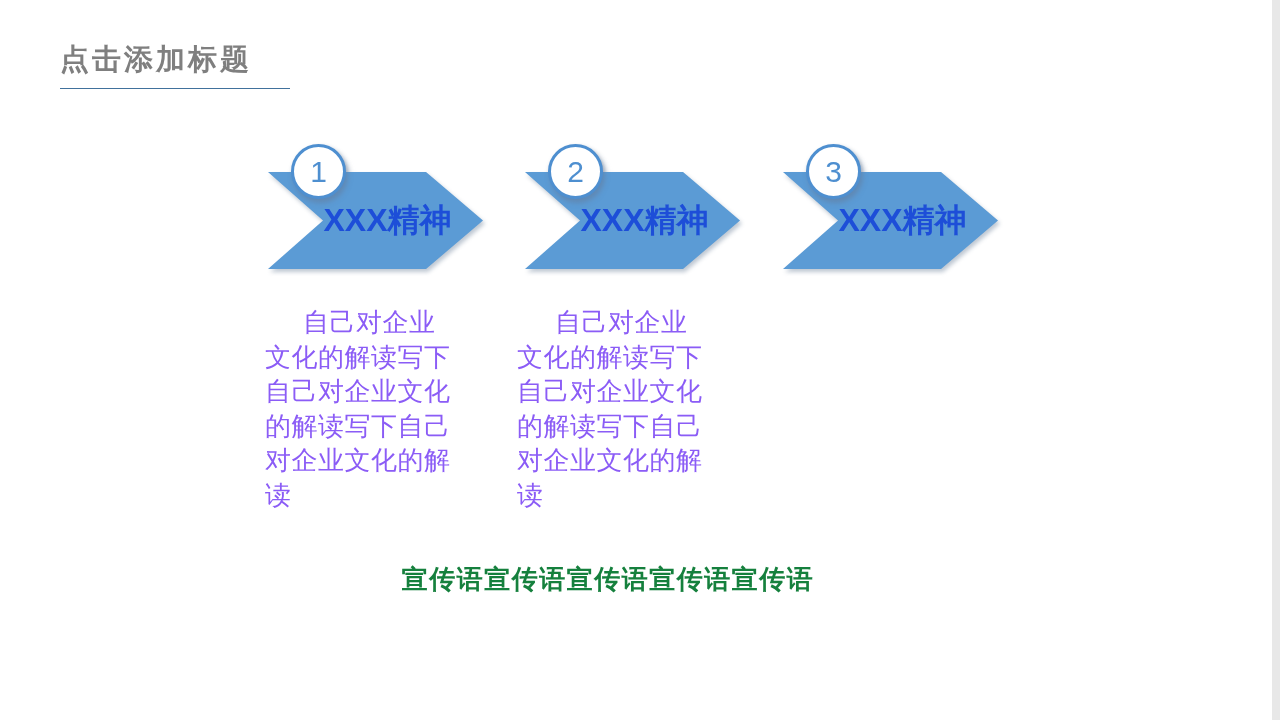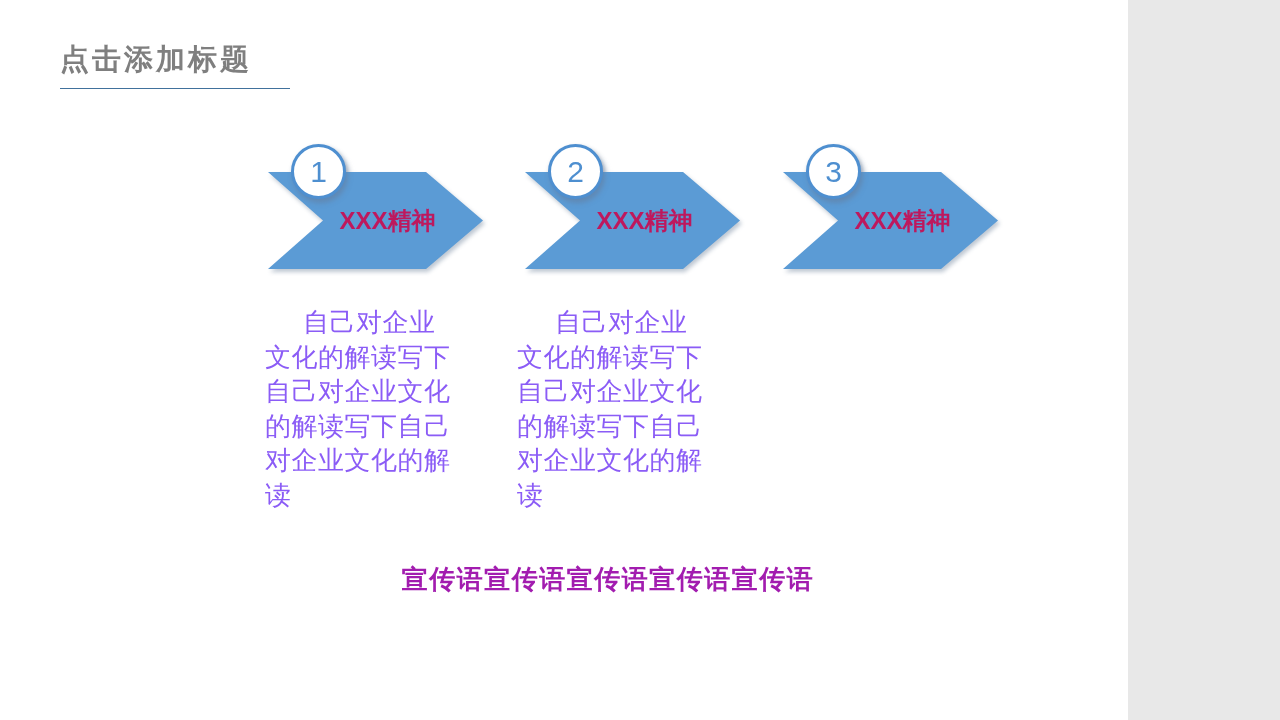--- a/index.html
+++ b/index.html
@@ -1,19 +1,19 @@
 <!DOCTYPE html>
 <html><head>
 <meta charset="utf-8">
 <style>
   * { margin: 0; padding: 0; box-sizing: border-box; }
   html, body { background: #e8e8e8; }
   .slide {
     position: relative;
-    width: 1128px;
+    width: 1272px;
     height: 720px;
     background: #ffffff;
     overflow: hidden;
     font-family: "Liberation Sans", "DejaVu Sans", sans-serif;
   }
   .slide-title {
     position: absolute;
     left: 60px;
     top: 40px;
     font-size: 29px;
@@ -50,23 +50,23 @@
   }
   .arrow-label {
     position: absolute;
     left: 52px;
     right: 28px;
     top: 0;
     height: 100%;
     display: flex;
     align-items: center;
     justify-content: center;
-    color: #be185d;
+    color: #1d4ed8;
     font-weight: bold;
-    font-size: 24px;
+    font-size: 32px;
     white-space: nowrap;
   }
   .step-badge {
     position: absolute;
     left: 23px;
     top: -28px;
     width: 55px;
     height: 55px;
     background: #ffffff;
     border: 3px solid #4e8fd0;
@@ -91,21 +91,21 @@
   .step-body.b2 { left: 517px; width: 192px; text-indent: 38px; }
   .step-body.b3 { left: 775px; width: 194px; }
   .slogan {
     position: absolute;
     left: 268px;
     top: 562px;
     width: 680px;
     text-align: center;
     font-size: 26px;
     font-weight: bold;
-    color: #a21caf;
+    color: #15803d;
     letter-spacing: 1.5px;
     white-space: nowrap;
   }
 </style>
 </head>
 <body>
 
 <div class="slide">
 
   <div class="slide-title">点击添加标题</div>

